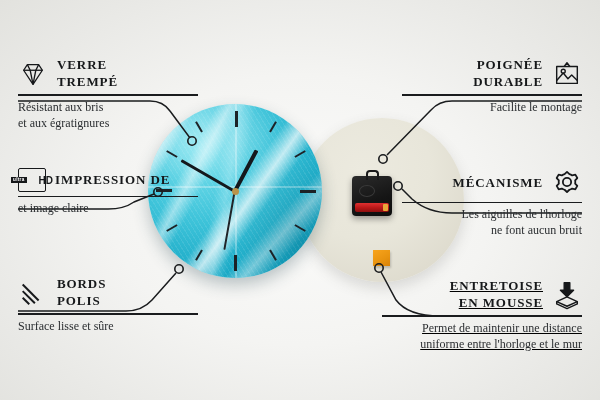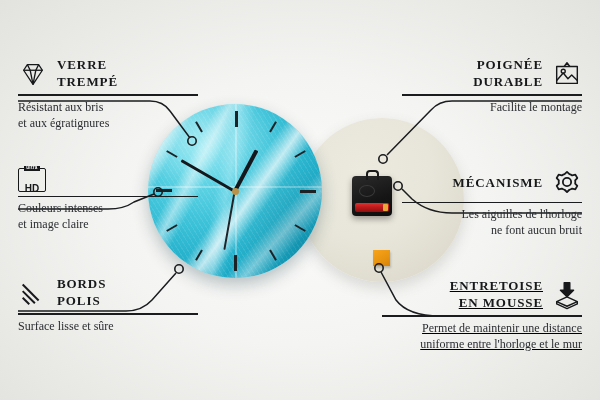--- a/index.html
+++ b/index.html
@@ -144,21 +144,21 @@
     font-size: 12px;
     line-height: 1.34;
     color: #2a2d30;
     margin-top: 3px;
   }
   .f-icon { flex: 0 0 auto; width: 30px; height: 30px; display: block; }
   .hd-badge {
     width: 28px; height: 24px;
     border: 1.6px solid #16181a;
     border-radius: 2px;
-    display: flex; flex-direction: column;
+    display: flex; flex-direction: row;
     align-items: center; justify-content: center;
     line-height: 1;
     gap: 12px;
   }
   .hd-badge .u {
     font-family: "Liberation Sans", sans-serif;
     font-size: 4.6px; font-weight: bold;
     color: #fff; background: #16181a;
     padding: 0.5px 2px; letter-spacing: 0.3px;
   }
@@ -250,25 +250,25 @@
     </div>
   </div>
 
   <div class="feature left" style="left:18px; top:168px;">
     <div class="f-head">
       <div class="f-icon hd-badge">
         <span class="u">ultra</span>
         <span class="hd">HD</span>
       </div>
       <div class="f-title">
-      </div>
-    </div>
-    <div class="f-rule"></div>
-    <div class="f-desc">
-      <div>Couleurs intenses</div>
+        <div>IMPRESSION DE</div>
+      </div>
+    </div>
+    <div class="f-rule"></div>
+    <div class="f-desc">
       <div>et image claire</div>
     </div>
   </div>
 
   <div class="feature left" style="left:18px; top:276px;">
     <div class="f-head">
       <svg class="f-icon" viewBox="0 0 32 32">
         <g stroke="#16181a" stroke-width="2.1" stroke-linecap="butt">
           <path d="M5,7 L22,24"></path>
           <path d="M5,14 L18,27"></path>

